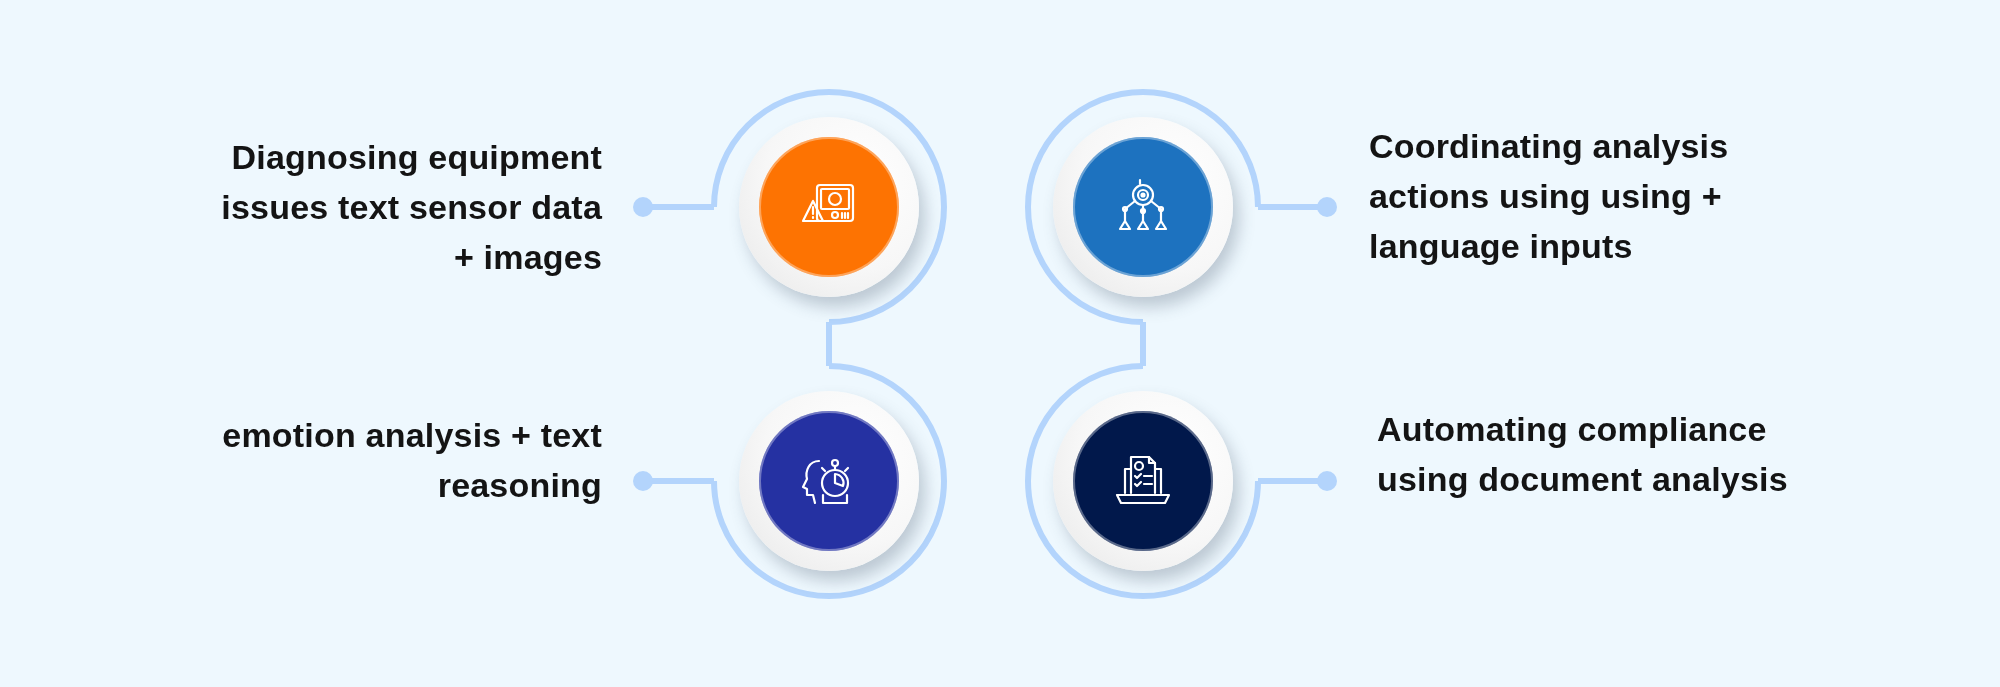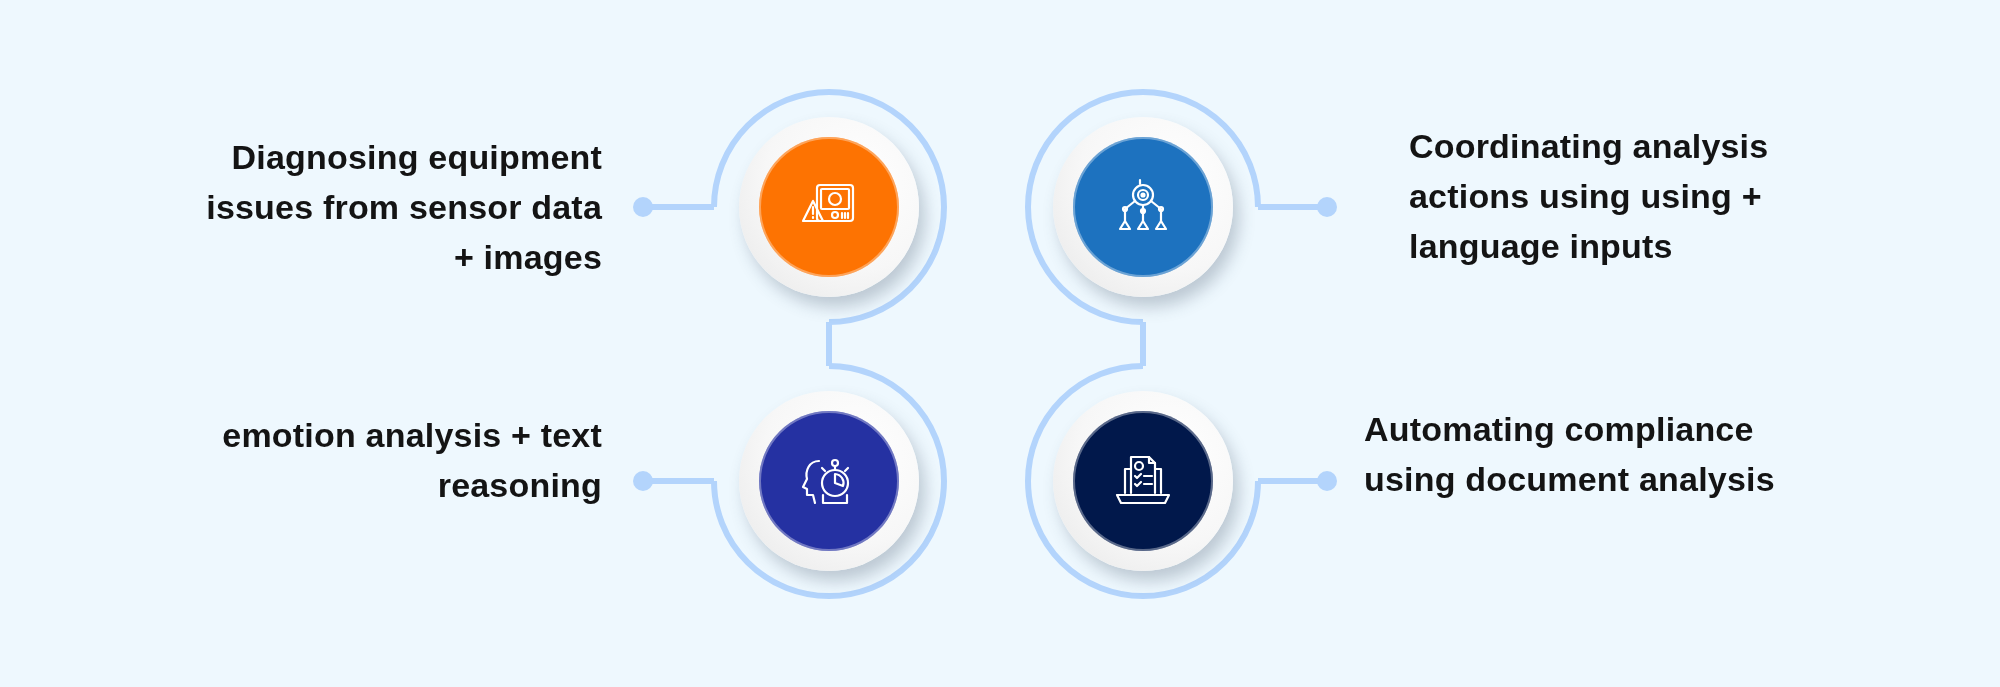--- a/index.html
+++ b/index.html
@@ -8,21 +8,21 @@
   #connectors { position:absolute; left:0; top:0; }
   .node { position:absolute; width:180px; height:180px; border-radius:50%;
           background: radial-gradient(circle at 65% 35%, #ffffff 0%, #f7f7f7 55%, #e6e6e6 100%);
           box-shadow: 6px 10px 16px rgba(60,80,100,0.28); }
   .node .core { position:absolute; left:20px; top:20px; width:140px; height:140px; border-radius:50%;
           box-shadow: inset 0 0 0 2px rgba(255,255,255,0.35); display:flex; align-items:center; justify-content:center; }
   .node svg.icon { width:64px; height:64px; }
   .label { position:absolute; font-size:34px; font-weight:bold; color:#141414; line-height:50px; letter-spacing:0.2px; }
   .label.left { text-align:right; }
   .label.right { text-align:left; }
-  .label span { display:block; white-space:nowrap;margin-left:40px; }
+  .label span { display:block; white-space:nowrap; }
 </style>
 </head>
 <body>
 
 <svg id="connectors" width="2000" height="687" viewBox="0 0 2000 687">
   <g fill="none" stroke="#b3d4fc" stroke-width="6">
 
     <path d="M 714 207 A 115 115 0 1 1 829 322"></path>
     <path d="M 643 207 L 714 207"></path>
 
@@ -102,31 +102,31 @@
       <path d="M24 27 l2 2 l4 -4 M33 27 h8"></path>
       <path d="M24 35 l2 2 l4 -4 M33 35 h8"></path>
       <path d="M14 44 L14 20 L20 20 M44 20 L50 20 L50 44"></path>
       <path d="M6 46 L58 46 L54 54 L10 54 Z"></path>
     </svg>
   </div>
 </div>
 
 <div class="label left" style="right:1398px; top:132px;">
   <span>Diagnosing equipment</span>
-  <span>issues from sensor data</span>
+  <span>issues text sensor data</span>
   <span>+ images</span>
 </div>
 
 <div class="label right" style="left:1369px; top:121px;">
   <span>Coordinating analysis</span>
   <span>actions using using +</span>
   <span>language inputs</span>
 </div>
 
 <div class="label left" style="right:1398px; top:410px;">
   <span>emotion analysis + text</span>
   <span>reasoning</span>
 </div>
 
-<div class="label right" style="left:1324px; top:404px;">
+<div class="label right" style="left:1377px; top:404px;">
   <span>Automating compliance</span>
   <span>using document analysis</span>
 </div>
 
 </body></html>

